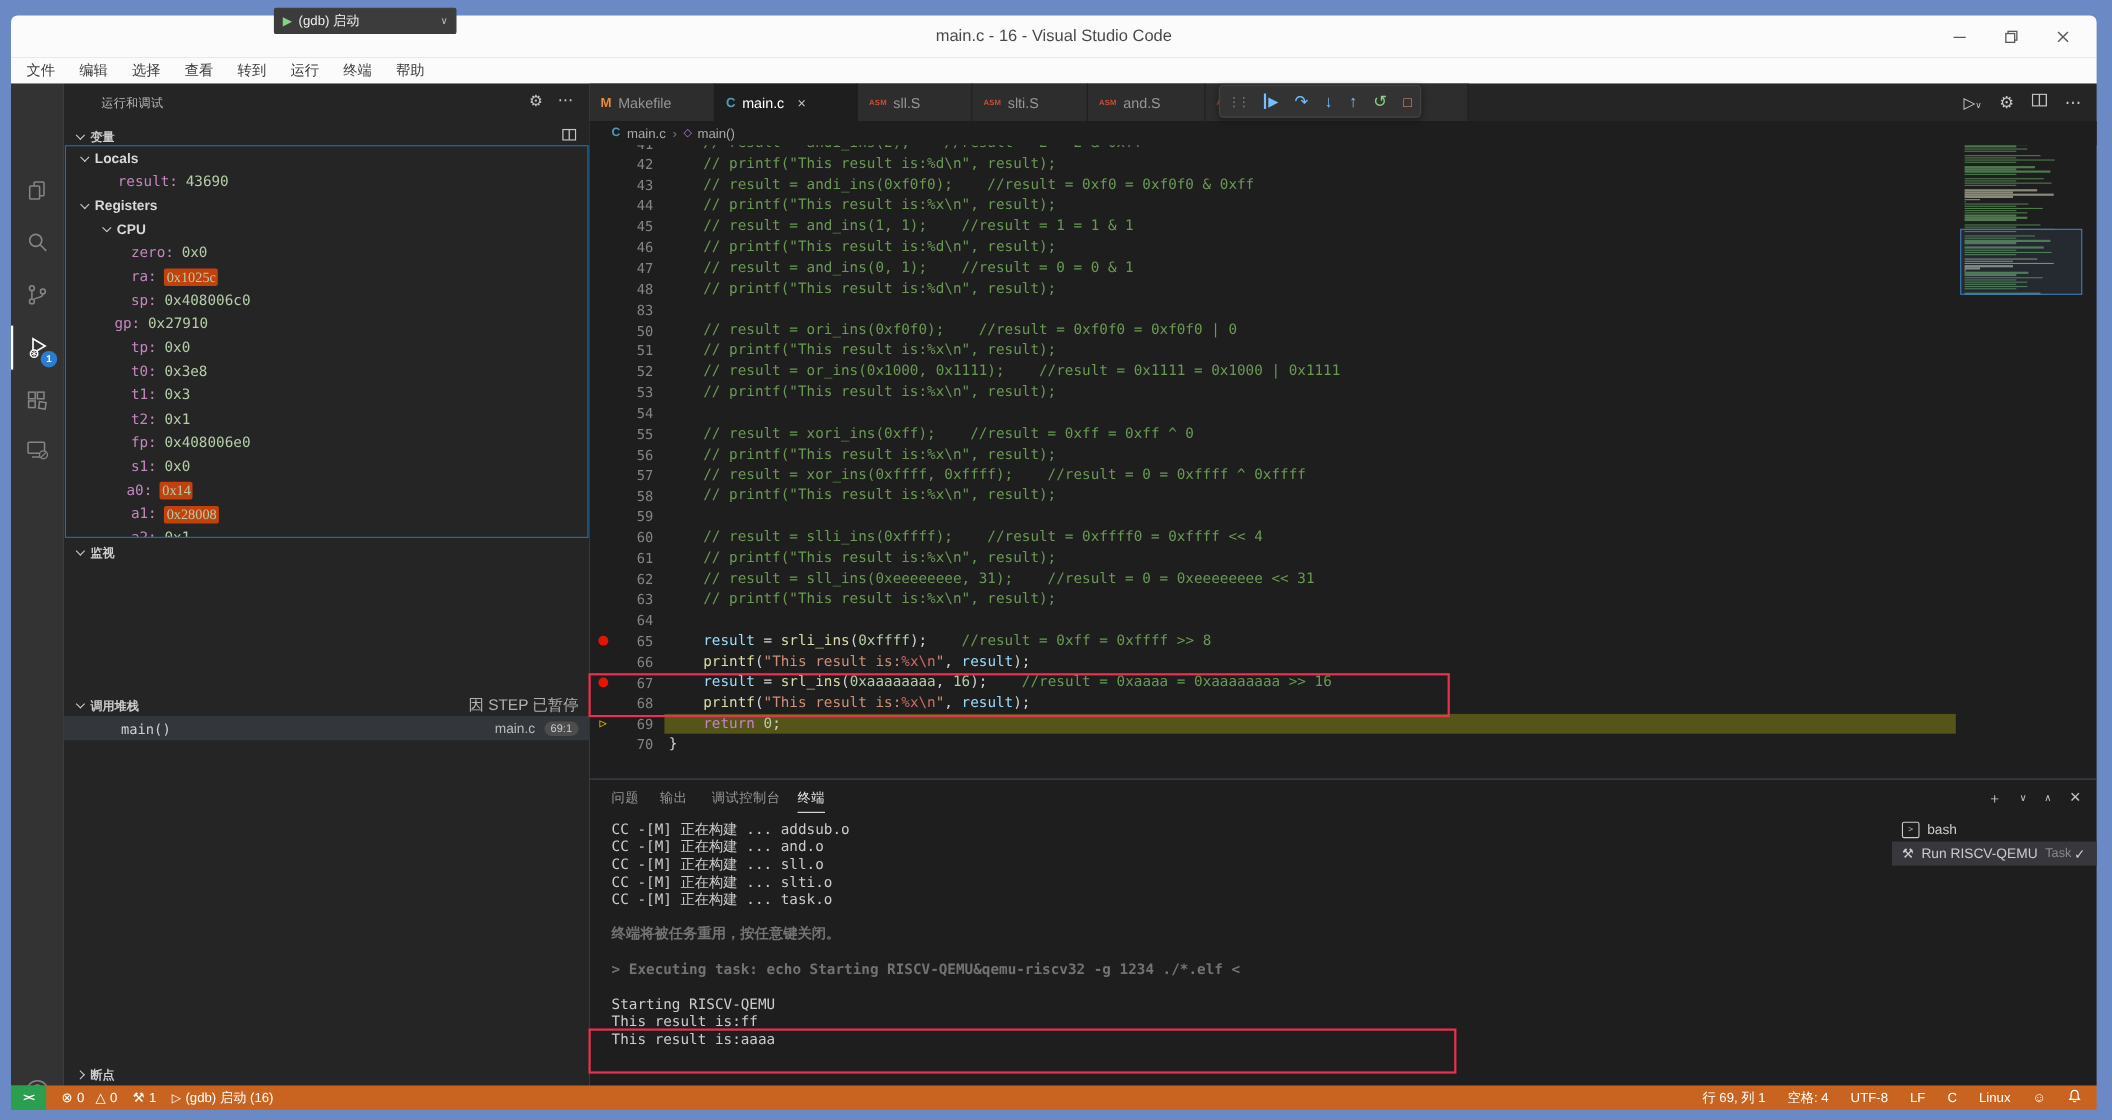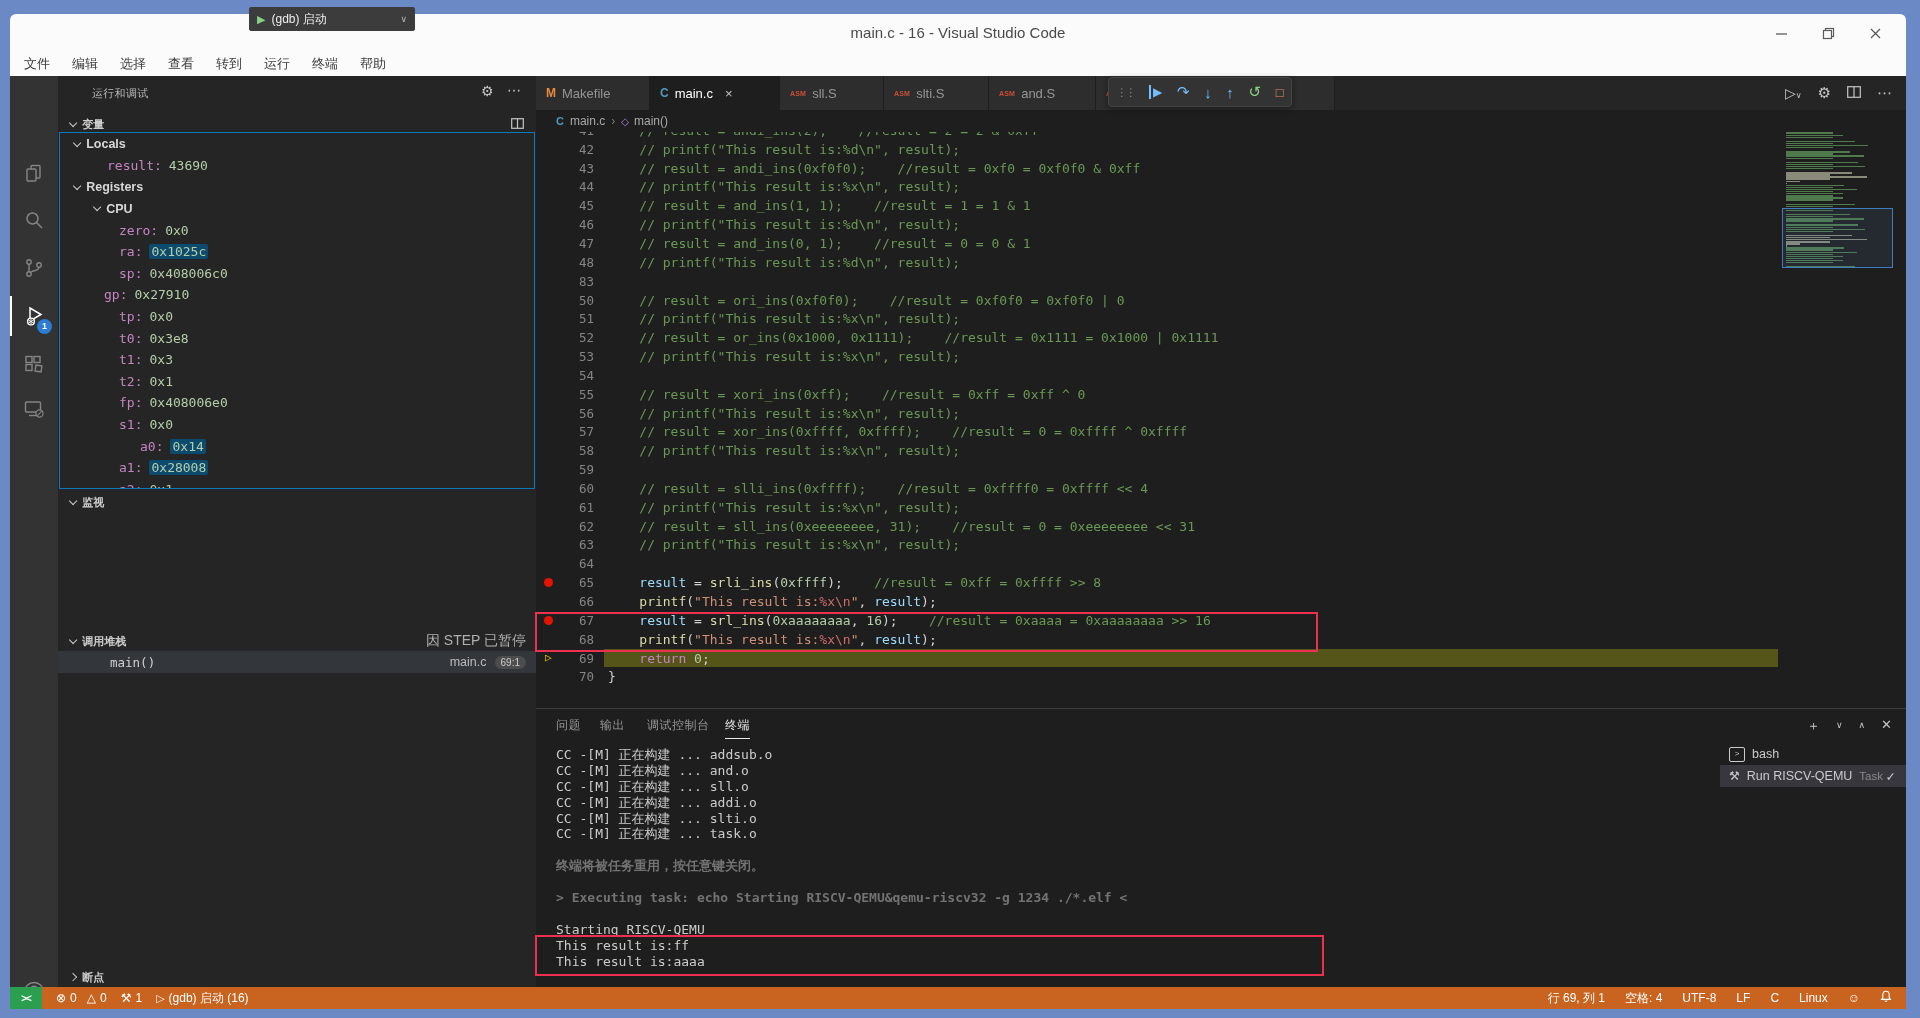--- a/index.html
+++ b/index.html
@@ -26,21 +26,21 @@
   #debug-config .chev{margin-left:auto;margin-right:7px;color:#bbbbbb;font-size:9px;}
   .hdr-ico{color:#c5c5c5;font-size:14px;}
   .section-header{position:absolute;left:58px;width:478px;height:22px;display:flex;align-items:center;font-size:11px;font-weight:bold;color:#cccccc;border-top:1px solid #3c3c3c00;}
   .chev-down{border:solid #cccccc;border-width:0 1.4px 1.4px 0;display:inline-block;padding:2.6px;transform:rotate(45deg);margin:0 6px 2px 12px;}
   .chev-right{border:solid #cccccc;border-width:0 1.4px 1.4px 0;display:inline-block;padding:2.6px;transform:rotate(-45deg);margin:0 6px 0 12px;}
   #vars-box{left:59px;top:132px;width:476px;height:357px;border:1px solid #1177bb;box-sizing:border-box;overflow:hidden;}
   .tree-row{position:relative;height:21.6px;display:flex;align-items:center;font-family:"DejaVu Sans Mono",monospace;font-size:13px;}
   .tree-row .grp{font-family:"Liberation Sans",sans-serif;font-weight:bold;font-size:12.5px;color:#d8d8d8;}
   .kv-name{color:#c586c0;}
   .kv-val{color:#b5cea8;margin-left:7px;}
-  .kv-val.sel{background:#0c4a6e;border-radius:2px;padding:0 2px;}
+  .kv-val.sel{background:#c2410c;border-radius:2px;padding:0 2px;font-family:Liberation Serif, serif;}
   #callstack-status{position:absolute;right:10px;font-size:14px;font-weight:normal;color:#b0b0b0;}
   #frame-row{left:58px;top:651px;width:478px;height:22px;background:#33373b;display:flex;align-items:center;font-size:12.5px;color:#d0d0d0;}
   #frame-row .fname{font-family:"DejaVu Sans Mono",monospace;margin-left:52px;}
   #frame-row .ffile{margin-left:auto;color:#bbbbbb;}
   #frame-badge{background:#4d4d4d;color:#cccccc;border-radius:8px;font-size:10px;padding:1px 6px;margin:0 10px 0 8px;}
   
   #tabbar{left:536px;top:76px;width:1370px;height:34px;background:#252526;}
   .tab{position:absolute;top:0;height:34px;background:#2d2d2d;display:flex;align-items:center;font-size:13px;color:#969696;border-right:1px solid #1e1e1e;box-sizing:border-box;}
   .tab.active{background:#1e1e1e;color:#ffffff;}
   .tab .ticon{margin:0 6px 0 10px;font-weight:bold;}
@@ -254,21 +254,21 @@
       </div>
       <div class="tree-row">
         <span class="kv-name" style="margin-left:59px">fp:</span>
         <span class="kv-val">0x408006e0</span>
       </div>
       <div class="tree-row">
         <span class="kv-name" style="margin-left:59px">s1:</span>
         <span class="kv-val">0x0</span>
       </div>
       <div class="tree-row">
-        <span class="kv-name" style="margin-left:80px">a0:</span>
+        <span class="kv-name" style="margin-left:55px">a0:</span>
         <span class="kv-val sel">0x14</span>
       </div>
       <div class="tree-row">
         <span class="kv-name" style="margin-left:59px">a1:</span>
         <span class="kv-val sel">0x28008</span>
       </div>
       <div class="tree-row">
         <span class="kv-name" style="margin-left:59px">a2:</span>
         <span class="kv-val">0x1</span>
       </div>
@@ -458,21 +458,20 @@
     <div id="panel-actions">
       <span>＋</span>
       <span style="font-size:9px;margin-top:3px">∨</span>
       <span style="font-size:9px;margin-top:3px">∧</span>
       <span>✕</span>
     </div>
     <div id="term-content" style="position:absolute;left:20px;top:38px;">
         <div class="term-line">CC -[M] 正在构建 ... addsub.o</div>
         <div class="term-line">CC -[M] 正在构建 ... and.o</div>
         <div class="term-line">CC -[M] 正在构建 ... sll.o</div>
-        <div class="term-line">CC -[M] 正在构建 ... addi.o</div>
         <div class="term-line">CC -[M] 正在构建 ... slti.o</div>
         <div class="term-line">CC -[M] 正在构建 ... task.o</div>
         <div class="term-line"> </div>
         <div class="term-line bold">终端将被任务重用，按任意键关闭。</div>
         <div class="term-line"> </div>
         <div class="term-line bold">&gt; Executing task: echo Starting RISCV-QEMU&amp;qemu-riscv32 -g 1234 ./*.elf &lt;</div>
         <div class="term-line"> </div>
         <div class="term-line">Starting RISCV-QEMU</div>
         <div class="term-line">This result is:ff</div>
         <div class="term-line">This result is:aaaa</div>

